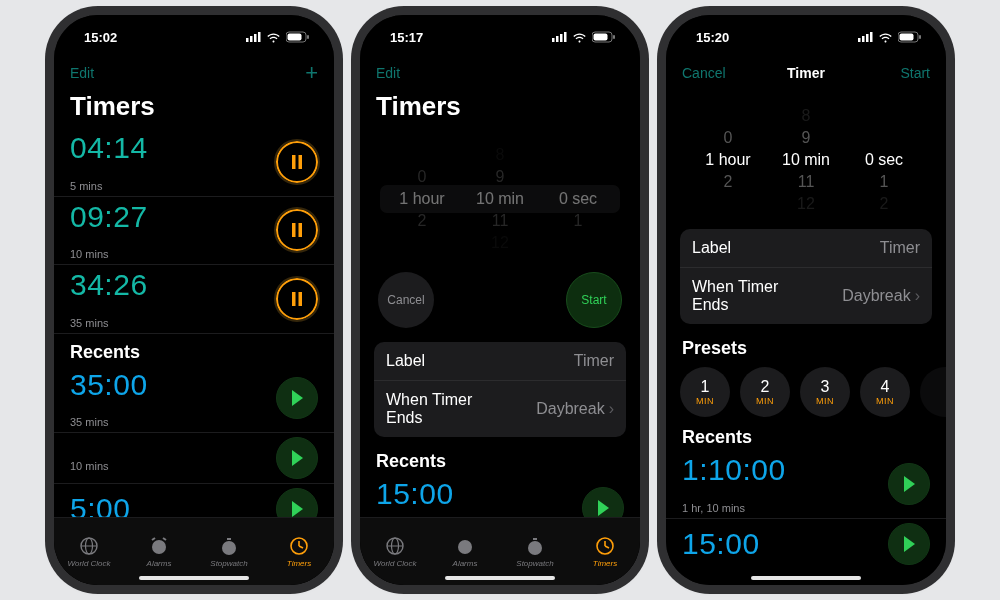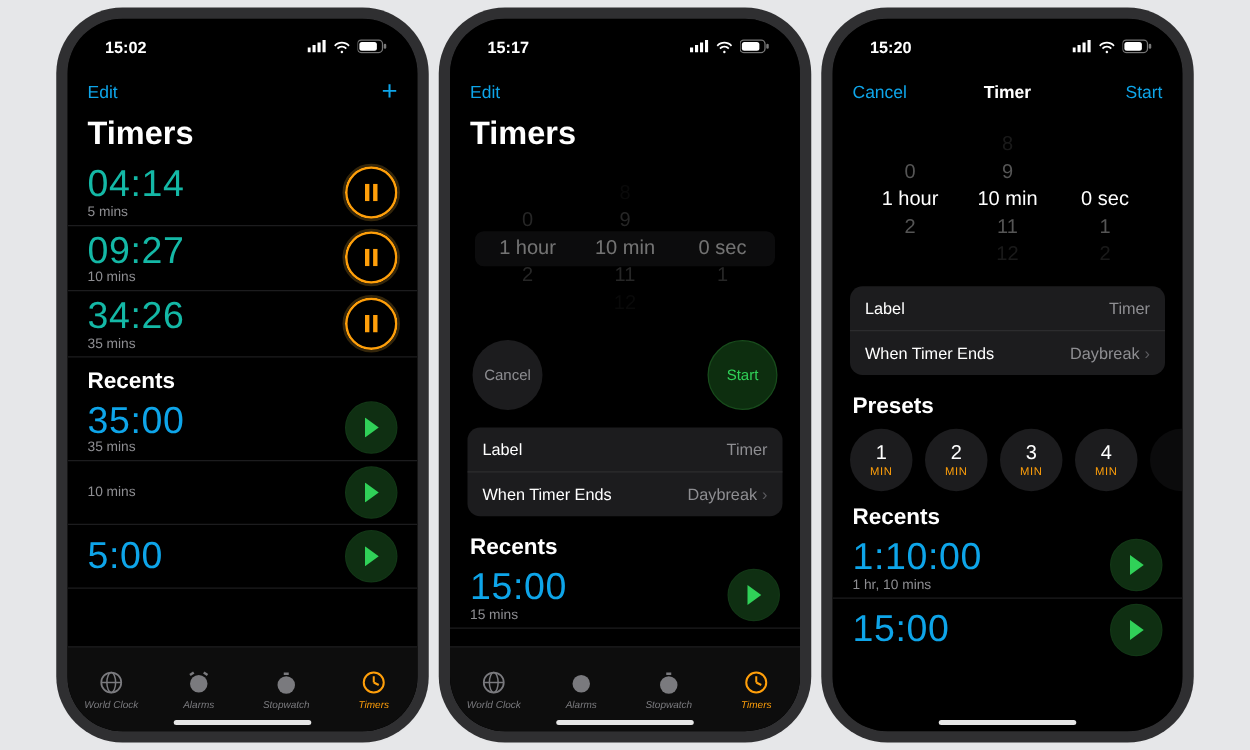--- a/index.html
+++ b/index.html
@@ -5,53 +5,53 @@
   * { box-sizing: border-box; margin: 0; padding: 0; font-family: -apple-system, "Helvetica Neue", Helvetica, Arial, sans-serif; }
   body { background: #e6e7e9; width: 1000px; height: 600px; display: flex; gap: 26px; align-items: center; justify-content: center; }
   .phone { width: 280px; height: 570px; background: #0a0a0a; border-radius: 44px; position: relative; box-shadow: 0 0 0 9px #2f2f31, 0 2px 8px rgba(0,0,0,0.4); overflow: hidden; }
   .island { position: absolute; top: 13px; left: 50%; transform: translateX(-50%); width: 86px; height: 24px; background: #000; border-radius: 14px; z-index: 10; }
   .screen { position: absolute; inset: 0; background: #000; display: flex; flex-direction: column; color: #fff; }
   .status { height: 44px; display: flex; align-items: center; justify-content: space-between; padding: 0 24px 0 30px; font-size: 13px; font-weight: 600; }
   .status .right { display: flex; gap: 5px; align-items: center; }
   .sig, .wifi, .bat { display: inline-block; }
   .sig svg, .wifi svg, .bat svg { display: block; }
   .navbar { display: flex; align-items: center; justify-content: space-between; padding: 2px 16px 4px; height: 30px; }
-  .nav-l, .nav-r { color: #0ea5e9; font-size: 14px; min-width: 44px; }
+  .nav-l, .nav-r { color: #0f766e; font-size: 14px; min-width: 44px; }
   .nav-r { text-align: right; }
   .nav-c { color: #fff; font-size: 14px; font-weight: 600; }
   .big-title { font-size: 26px; font-weight: 700; padding: 2px 16px 6px; }
   .section-title { font-size: 18px; font-weight: 600; padding: 8px 16px 2px; }
   .content { flex: 1; overflow: hidden; }
   .tabbar { height: 68px; background: #0d0d0d; border-top: 1px solid #1c1c1e; display: flex; font-style: italic; }
   .tab { flex: 1; display: flex; flex-direction: column; align-items: center; justify-content: center; gap: 2px; color: #7a7a7e; font-size: 8px; }
   .tab.active { color: #ff9f0a; }
   .tab .ico { width: 22px; height: 22px; display:flex; align-items:center; justify-content:center; }
   .row { display: flex; align-items: center; justify-content: space-between; padding: 4px 16px; border-bottom: 1px solid #1c1c1e; }
   .row .txt .t { font-size: 30px; font-weight: 300; color: #14b8a6; line-height: 1.05; letter-spacing: 0.5px; }
   .row .txt .t.dim { color: #0ea5e9; }
-  .row .txt .s { font-size: 11px; color: #8e8e92; margin-top: 0px; }
+  .row .txt .s { font-size: 11px; color: #8e8e92; margin-top: 16px; }
   .pausebtn { width: 42px; height: 42px; border-radius: 50%; border: 2px solid #ff9f0a; display:flex; align-items:center; justify-content:center; background: transparent; position:relative; }
   .pausebtn::before { content:""; position:absolute; inset:-4px; border-radius:50%; border:2px solid #3a2a0c; opacity:0.9; }
   .pausebtn svg { position:relative; z-index:1; }
   .playbtn { width: 42px; height: 42px; border-radius: 50%; background: #0f2f12; border:1px solid #123616; display:flex; align-items:center; justify-content:center; }
   .home { position:absolute; bottom:5px; left:50%; transform:translateX(-50%); width:110px; height:4px; background:#fff; border-radius:3px; opacity:0.9; }
   .plus { font-size: 22px; font-weight:300; line-height:1; }
 
   
   .picker { position:relative; height:130px; display:flex; justify-content:center; align-items:center; margin: 6px 12px 4px; }
   .picker .col { width: 78px; text-align:center; color:#555; font-size:16px; line-height:22px; }
   .picker .col .sel { color:#fff; }
   .picker .bar { position:absolute; left:8px; right:8px; top:50%; transform:translateY(-50%); height:28px; background:#1c1c1e; border-radius:7px; z-index:-1; }
   .picker.dim { opacity:0.45; }
   .cancelround, .startround { width:56px; height:56px; border-radius:50%; display:flex; align-items:center; justify-content:center; font-size:12px; }
   .cancelround { background:#1c1c1e; color:#8e8e92; }
   .startround { background:#0d2e0f; color:#30d158; border:1px solid #184c1c; }
   .roundrow { display:flex; justify-content:space-between; padding: 4px 18px 10px; }
   .card { background:#1c1c1e; margin: 4px 14px 6px; border-radius:10px; }
-  .crow { display:flex; justify-content:space-between; align-items:center; padding:10px 12px; font-size:13px; color:#fff; }
+  .crow { display:flex; justify-content:space-between; align-items:center; padding:10px 12px; font-size:16px; color:#fff; }
   .crow + .crow { border-top:1px solid #2c2c2e;gap:29px; }
   .crow .v { color:#8e8e92; display:flex; align-items:center; gap:4px; }
   .chev { color:#5a5a5e; }
 
   .presets { display:flex; gap:10px; padding: 6px 14px 2px; overflow:hidden; }
   .preset { width:50px; height:50px; border-radius:50%; background:#1c1c1e; display:flex; flex-direction:column; align-items:center; justify-content:center; flex:0 0 auto; }
   .preset .n { color:#fff; font-size:16px; }
   .preset .u { color:#ff9f0a; font-size:9px; letter-spacing:0.5px; }
   .siri { font-size:9px; color:#888; position:absolute; top:3px; left:50%; transform:translateX(-50%); }
 </style>

